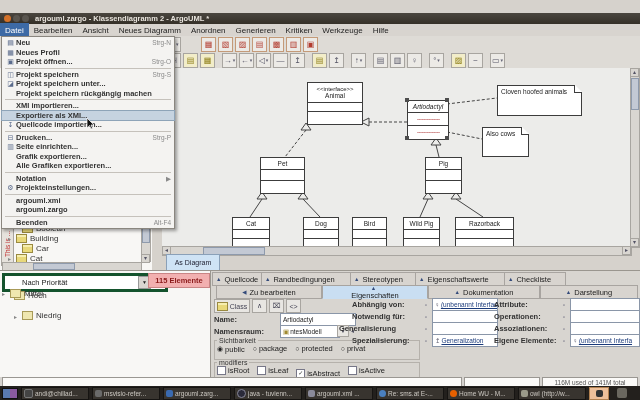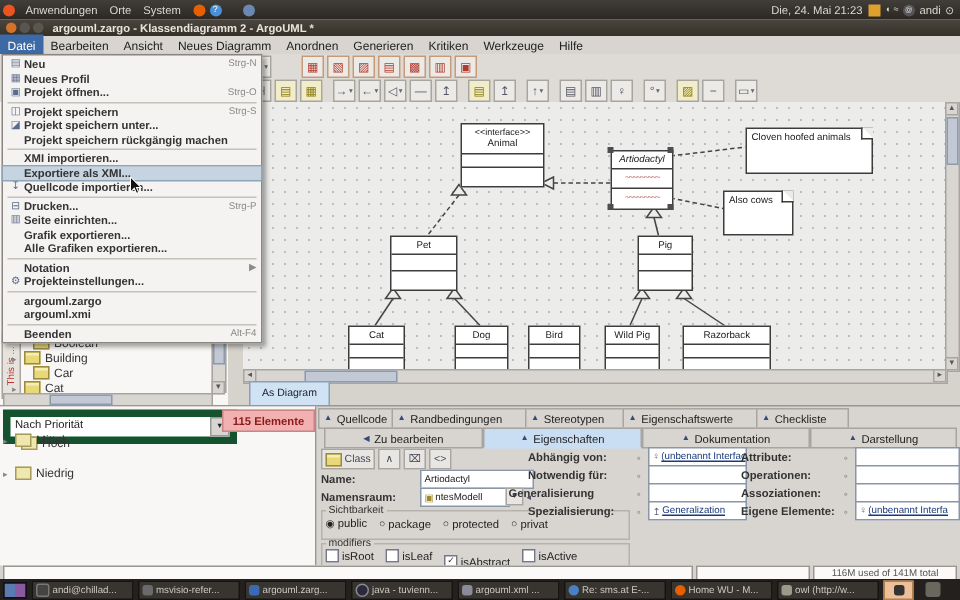--- a/index.html
+++ b/index.html
@@ -61,22 +61,22 @@
             box-shadow:2px 2px 3px rgba(0,0,0,.35);z-index:50;padding:1px 0;}
   .mi{height:9.5px;line-height:9.5px;font-size:7.5px;display:flex;align-items:center;padding:0 3px;color:#222;}
   .mi .mic{width:11px;font-size:7px;color:#5a6b8c;text-align:center;}
   .mi .mlb{flex:1;font-weight:bold;color:#333;}
   .mi .msc{color:#8a8a8a;font-size:6.5px;}
   .mi.hl{background:#c6d3e0;outline:1px solid #8ea4b8;}
   .msep{height:1px;background:#c5c1bb;margin:1px 3px;}
   
   #bottom{left:0;top:270px;width:640px;height:107px;background:#d8d5d0;border-top:1px solid #9a968f;}
   #todo{left:0;top:0;width:210px;height:107px;border-right:1px solid #9a968f;background:#f8f7f5;}
-  #todo .hdr{position:absolute;left:2px;top:2px;width:143px;height:13px;background:#fff;border:5px solid #14532d;
-             font-size:7.5px;display:flex;align-items:flex-start;padding-left:3px;}
+  #todo .hdr{position:absolute;left:2px;top:2px;width:143px;height:13px;background:#fff;border:3px solid #14532d;
+             font-size:7.5px;display:flex;align-items:center;padding-left:17px;}
   #todo .ddb{position:absolute;left:133px;top:0px;width:11px;height:11px;background:#d9d6d1;border:1px solid #999;
              font-size:5px;text-align:center;line-height:11px;}
   #badge{position:absolute;left:148px;top:2px;width:60px;height:13px;background:#f2b0b0;border:1px solid #c98585;
          color:#8b1a1a;font-size:7.5px;font-weight:bold;display:flex;align-items:center;justify-content:center;}
   #details{left:210px;top:0;width:430px;height:107px;}
   .tr1{position:absolute;top:1px;height:12px;display:flex;align-items:center;background:#d8d4cf;
        border:1px solid #a8a4a0;font-size:7.5px;padding:0 3px;color:#222;}
   .tr2{position:absolute;top:14px;height:12px;display:flex;align-items:center;justify-content:center;background:#d8d4cf;
        border:1px solid #a8a4a0;font-size:7.5px;color:#222;}
   .tr2.sel{background:#c9def2;border-bottom:1px solid #c9def2;}
@@ -101,36 +101,20 @@
   #taskbar{left:0;top:386px;width:640px;height:14px;background:#23201d;display:flex;align-items:center;}
   .tkb{display:flex;align-items:center;width:62px;height:11px;background:#38342f;border:1px solid #161412;
        margin-left:3px;font-size:6.5px;color:#ccc8c2;overflow:hidden;white-space:nowrap;padding:0 2px;}
   .tki{display:inline-block;width:7px;height:7px;margin-right:2px;border-radius:2px;flex:none;}
   #cursor{z-index:60;}
 </style>
 </head>
 <body>
 <div id="root">
 
-<div class="abs" id="dpanel">
-  <span class="dot" style="width:8px;height:8px;background:#e95420;margin:0 3px 0 2px;"></span>
-  <span class="pm">Anwendungen</span>
-  <span class="pm">Orte</span>
-  <span class="pm">System</span>
-  <span class="dot" style="width:8px;height:8px;background:#e66000;margin-left:4px;"></span>
-  <span class="dot" style="width:8px;height:8px;background:#4a90d9;margin-left:3px;color:#fff;font-size:6px;text-align:center;line-height:8px;">?</span>
-  <span class="dot" style="width:8px;height:8px;background:#6a88b0;margin-left:14px;"></span>
-  <span style="margin-left:auto;">Die, 24. Mai 21:23</span>
-  <span style="width:8px;height:8px;background:#e0a030;display:inline-block;margin-left:4px;"></span>
-  <span style="margin-left:3px;font-size:6px;">◖</span>
-  <span style="margin-left:2px;font-size:6px;">≈</span>
-  <span class="dot" style="width:8px;height:8px;background:#555;margin-left:3px;color:#ddd;font-size:5px;text-align:center;line-height:8px;">@</span>
-  <span style="margin:0 3px;">andi</span>
-  <span style="margin-right:4px;font-size:7px;">⊙</span>
-</div>
 
 <div class="abs" id="titlebar">
   <span class="dot" style="width:7px;height:7px;background:#d4722a;margin:0 2px 0 4px;"></span>
   <span class="dot" style="width:7px;height:7px;background:#5a564f;margin-right:2px;"></span>
   <span class="dot" style="width:7px;height:7px;background:#5a564f;margin-right:6px;"></span>
   <span>argouml.zargo - Klassendiagramm 2 - ArgoUML *</span>
 </div>
 
 <div class="abs" id="menubar">
   <span class="mb active">Datei</span>
@@ -425,25 +409,25 @@
         <span class="mlb">Notation</span>
         <span class="msc">▶</span>
       </div>
   <div class="mi">
         <span class="mic">⚙</span>
         <span class="mlb">Projekteinstellungen...</span>
       </div>
   <div class="msep"></div>
   <div class="mi">
         <span class="mic"></span>
+        <span class="mlb">argouml.xmi</span>
+      </div>
+  <div class="mi">
+        <span class="mic"></span>
         <span class="mlb">argouml.zargo</span>
-      </div>
-  <div class="mi">
-        <span class="mic"></span>
-        <span class="mlb">argouml.xmi</span>
       </div>
   <div class="msep"></div>
   <div class="mi">
         <span class="mic"></span>
         <span class="mlb">Beenden</span>
         <span class="msc">Alt-F4</span>
       </div>
 </div>
 
 <svg class="abs" id="cursor" style="left:86px;top:118px;" width="9" height="12">
@@ -461,21 +445,21 @@
     <div class="treerow" style="left:6px;top:20px;">
       <span class="exp"></span>
           <span class="foldicon"></span>
           <span>Hoch</span>
         </div>
     <div class="treerow" style="left:2px;top:18px;">
       <span class="exp">▸</span>
           <span class="foldicon"></span>
           <span>Mittel</span>
         </div>
-    <div class="treerow" style="left:2px;top:40px;align-items:flex-end;">
+    <div class="treerow" style="left:14px;top:40px;align-items:flex-end;">
       <span class="exp">▸</span>
           <span class="foldicon"></span>
           <span>Niedrig</span>
         </div>
   </div>
 
   <div class="abs" id="details">
 
     <div class="tr1" style="left:2px;width:46px;">
           <span class="tabtri">▲</span>
@@ -495,21 +479,21 @@
         </div>
     <div class="tr1" style="left:294px;width:54px;">
           <span class="tabtri">▲</span>
           <span>Checkliste</span>
         </div>
 
     <div class="tr2" style="left:6px;width:104px;">
           <span class="tabtri">◀</span>
           <span>Zu bearbeiten</span>
         </div>
-    <div class="tr2 sel" style="left:112px;width:104px;">
+    <div class="tr2 sel" style="left:112px;width:104px;flex-direction:column;">
           <span class="tabtri">▲</span>
           <span>Eigenschaften</span>
         </div>
     <div class="tr2" style="left:218px;width:110px;">
           <span class="tabtri">▲</span>
           <span>Dokumentation</span>
         </div>
     <div class="tr2" style="left:330px;width:96px;">
           <span class="tabtri">▲</span>
           <span>Darstellung</span>

